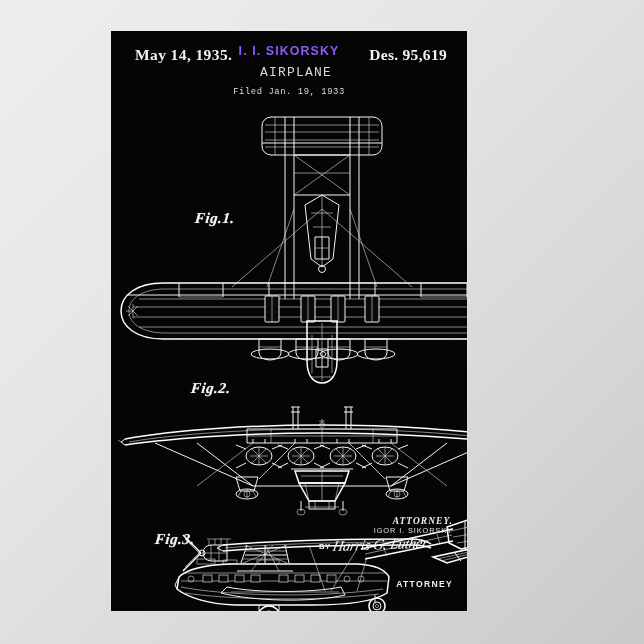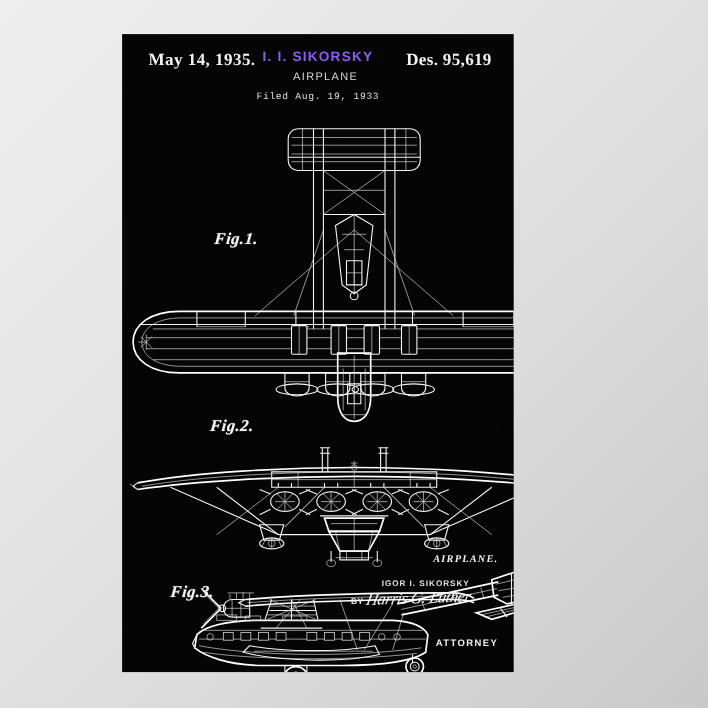--- a/index.html
+++ b/index.html
@@ -73,22 +73,22 @@
   }
   #hdr-inventor {
     font-family: "Liberation Sans", sans-serif;
     font-weight: 700;
     font-size: 12.4px;
     letter-spacing: 1.1px;
     color: #8b5cf6;
   }
   #hdr-subject {
     margin-top: 7px;
-    font-family: Liberation Sans, sans-serif;
-    font-size: 10px;
+    font-family: Liberation Mono, monospace;
+    font-size: 13px;
     letter-spacing: 1.2px;
     color: #d8d8d8;
     padding-left: 14px;
   }
   #hdr-filed {
     margin-top: 7px;
     font-family: "Liberation Mono", monospace;
     font-size: 8.8px;
     letter-spacing: .6px;
     color: #dedede;
@@ -132,25 +132,25 @@
     text-align: right;
   }
   #sig-inventor-word {
     font-family: "Liberation Serif", serif;
     font-weight: 700;
     font-style: italic;
     font-size: 9.4px;
     letter-spacing: 1.1px;
   }
   #sig-inventor-name {
-    margin-top: 12px;
-    text-align: center;
+    margin-top: 0;
+    text-align: right;
     padding-left: 4px;
     font-family: "Liberation Sans", sans-serif;
-    font-weight: 700;
+    font-weight: 400;
     font-size: 7.4px;
     letter-spacing: .9px;
     color: #e2e2e2;
   }
   #sig-by-row {
     position: relative;
     height: 22px;
     margin-top: 4px;
   }
   #sig-by {
@@ -189,21 +189,21 @@
   <div id="poster">
     <div id="grain"></div>
 
     <div class="hdr" id="hdr-date">May 14, 1935.</div>
 
     <div class="hdr" id="hdr-patno">Des. 95,619</div>
 
     <div class="hdr" id="hdr-center">
       <div id="hdr-inventor">I. I. SIKORSKY</div>
       <div id="hdr-subject">AIRPLANE</div>
-      <div id="hdr-filed">Filed Aug. 19, 1933</div>
+      <div id="hdr-filed">Filed Jan. 19, 1933</div>
     </div>
 
     <div class="figlabel" id="fig1-label">Fig.1.</div>
 
     <div class="fig" id="fig1" style="left:8px; top:78px;">
       <svg width="406" height="248" viewBox="0 0 406 248">
 
         <g>
           <path class="ln" d="M152 8 h102 a9 9 0 0 1 9 9 v20 a9 9 0 0 1 -9 9 h-102 a9 9 0 0 1 -9 -9 v-20 a9 9 0 0 1 9 -9 z"></path>
           <path class="ln-t" d="M146 16 h114 M146 23 h114 M146 31 h114 M146 38 h114"></path>
@@ -500,21 +500,21 @@
         </g>
 
         <g>
           <path class="ln-t" d="M170 76 L196 34 M196 76 L206 42"></path>
           <path class="ln-t" d="M148 30 L164 76"></path>
         </g>
       </svg>
     </div>
 
     <div id="sigblock">
-      <div id="sig-inventor-word">AIRPLANE.</div>
+      <div id="sig-inventor-word">ATTORNEY.</div>
       <div id="sig-inventor-name">IGOR I. SIKORSKY</div>
       <div id="sig-by-row">
         <span id="sig-by">BY</span>
         <span id="sig-signature">Harris G. Luther</span>
       </div>
       <div id="sig-attorney">ATTORNEY</div>
     </div>
 
   </div>
 </div>

